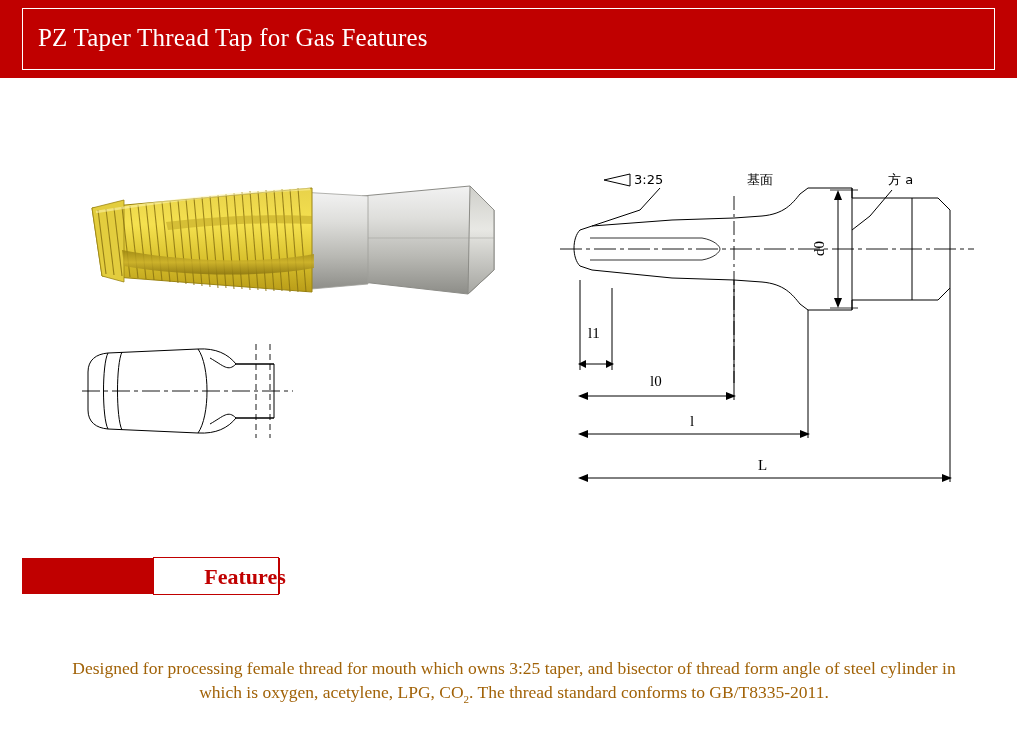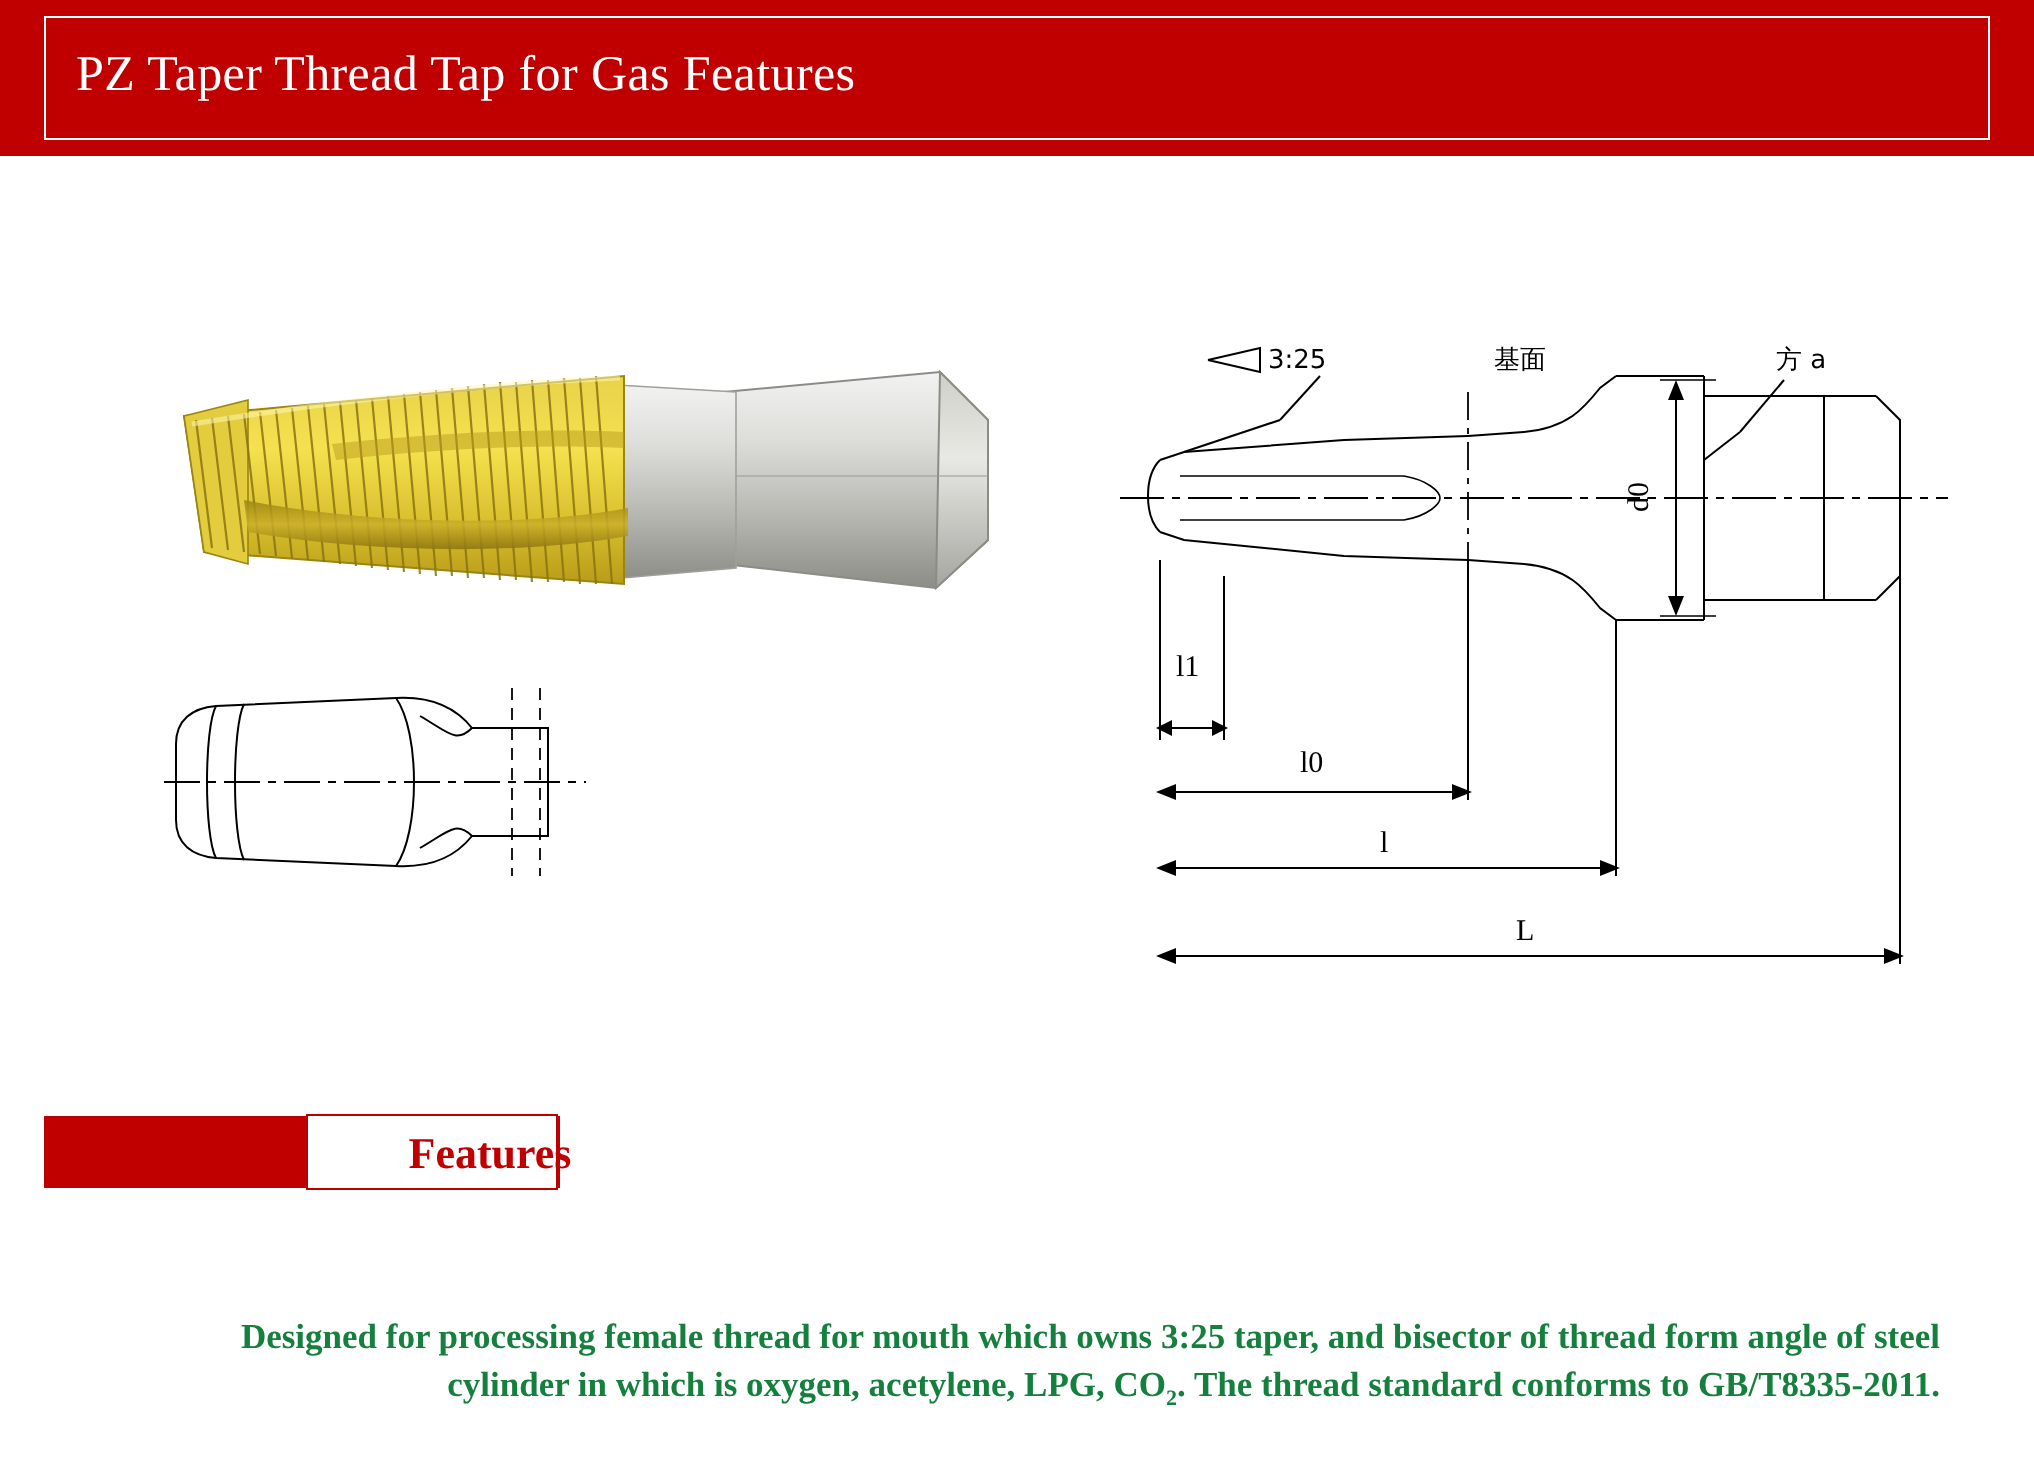--- a/index.html
+++ b/index.html
@@ -122,23 +122,22 @@
 
   
   .description {
     position: absolute;
     left: 58px;
     top: 578px;
     width: 912px;
     font-size: 17.5px;
     line-height: 24px;
     font-family: "Liberation Serif", serif;
-    color: #15803d;
-    text-align: right;
-    font-weight: bold;
+    color: #a16207;
+    text-align: center;
   }
   .description sub {
     font-size: 11px;
     vertical-align: sub;
   }
 
   
   .dlabel {
     font-family: "DejaVu Sans", sans-serif;
     font-size: 13px;

